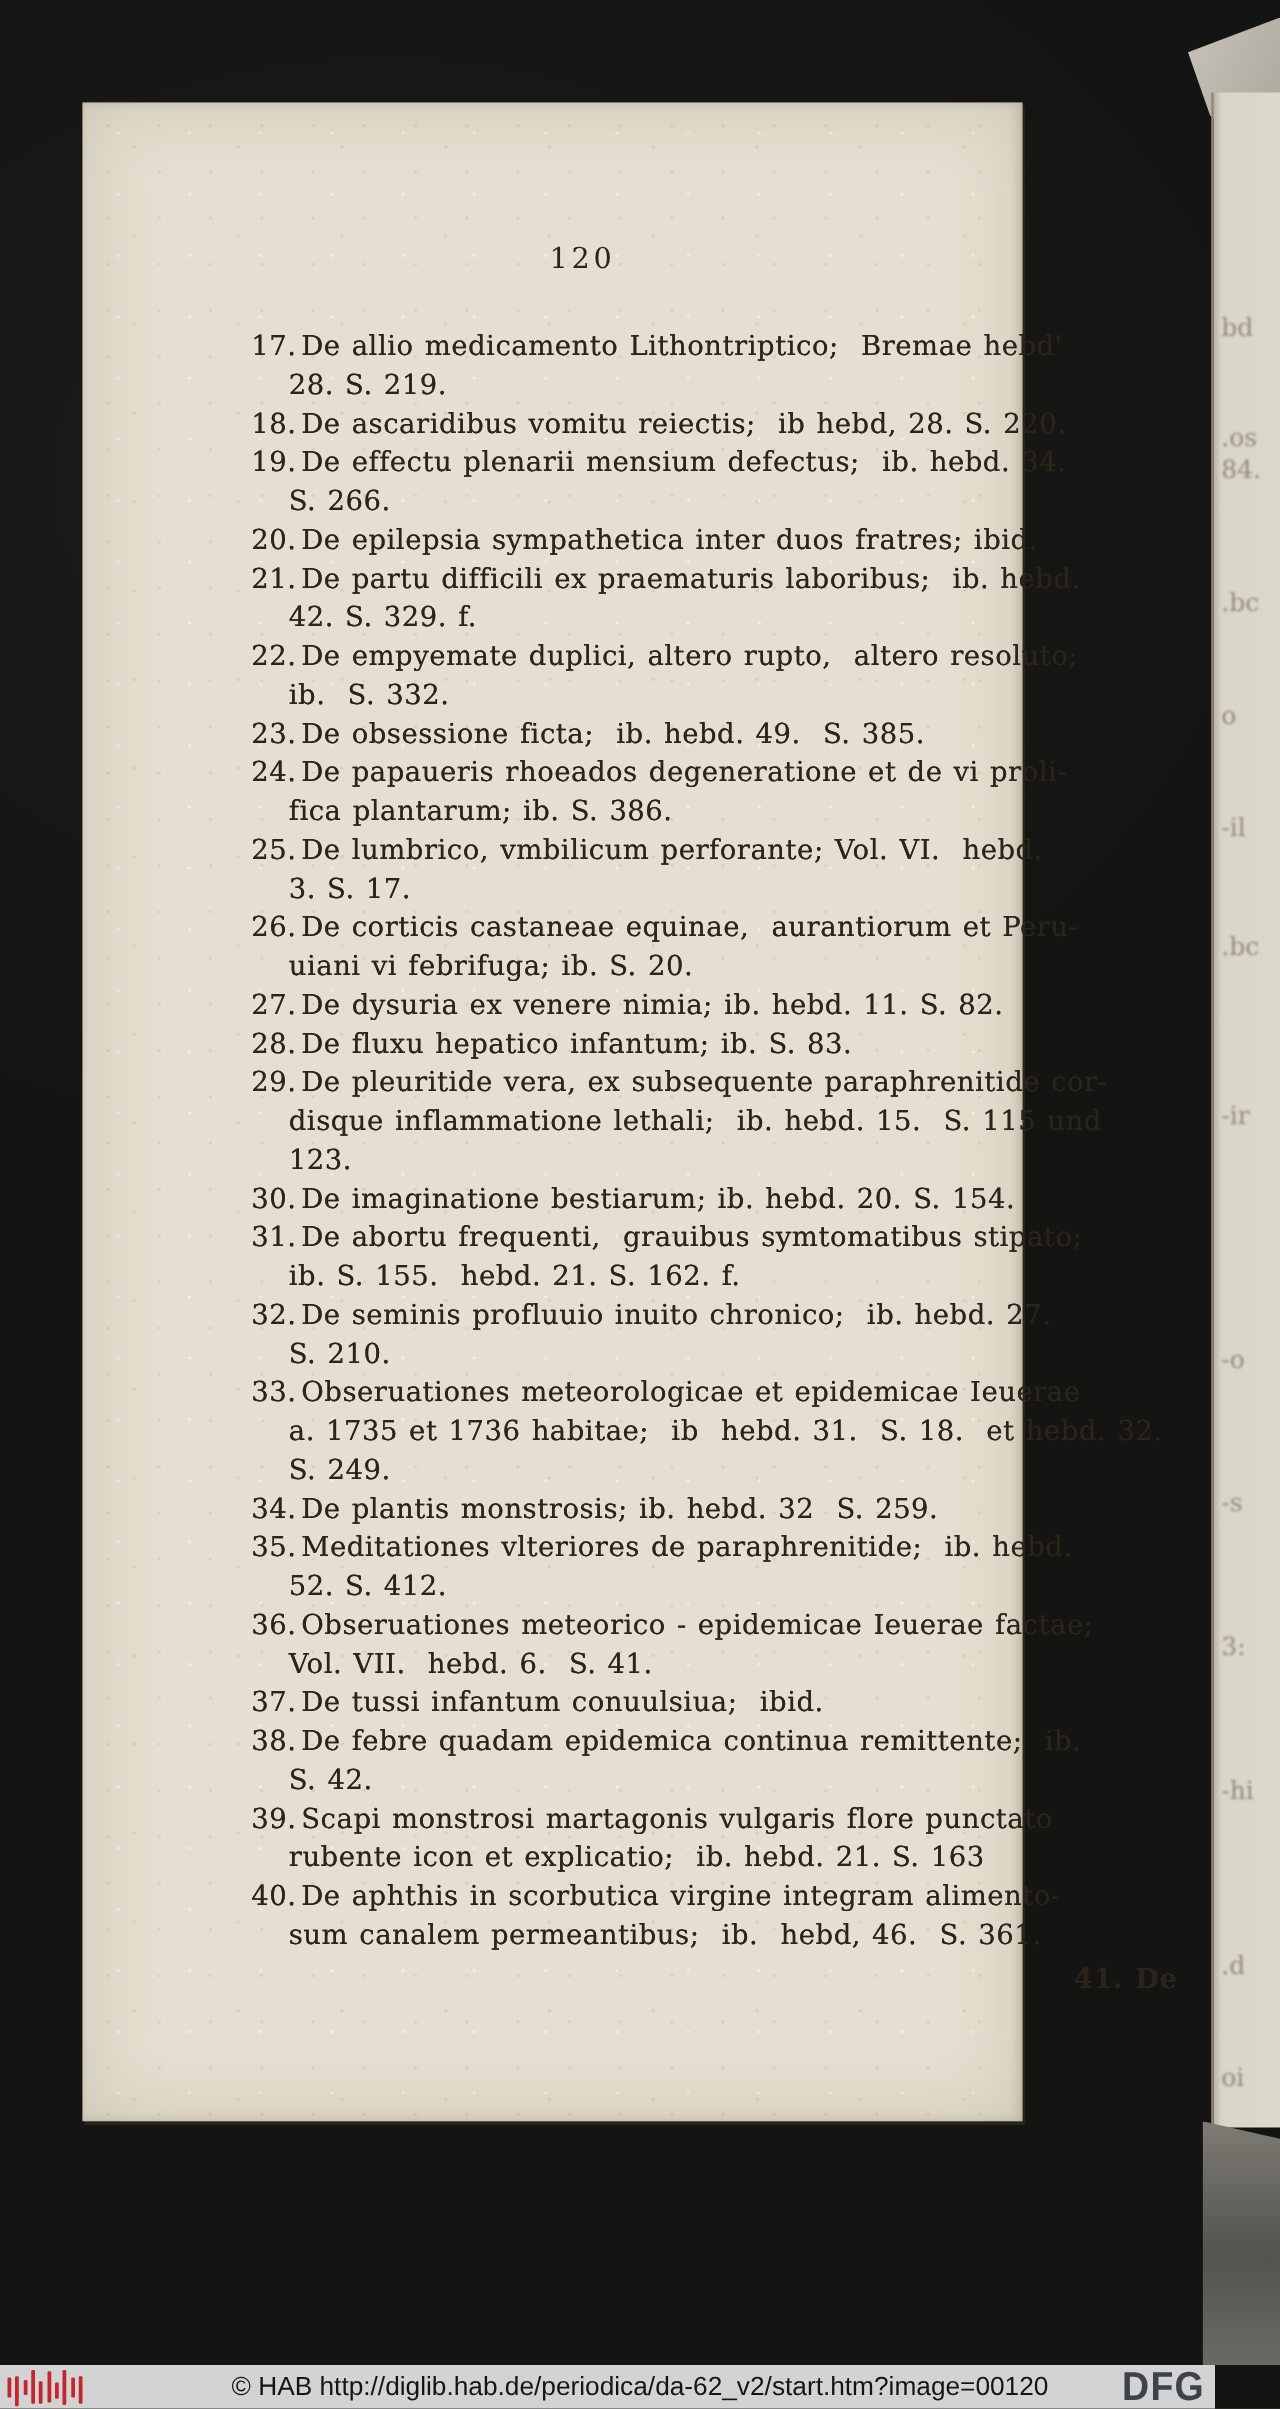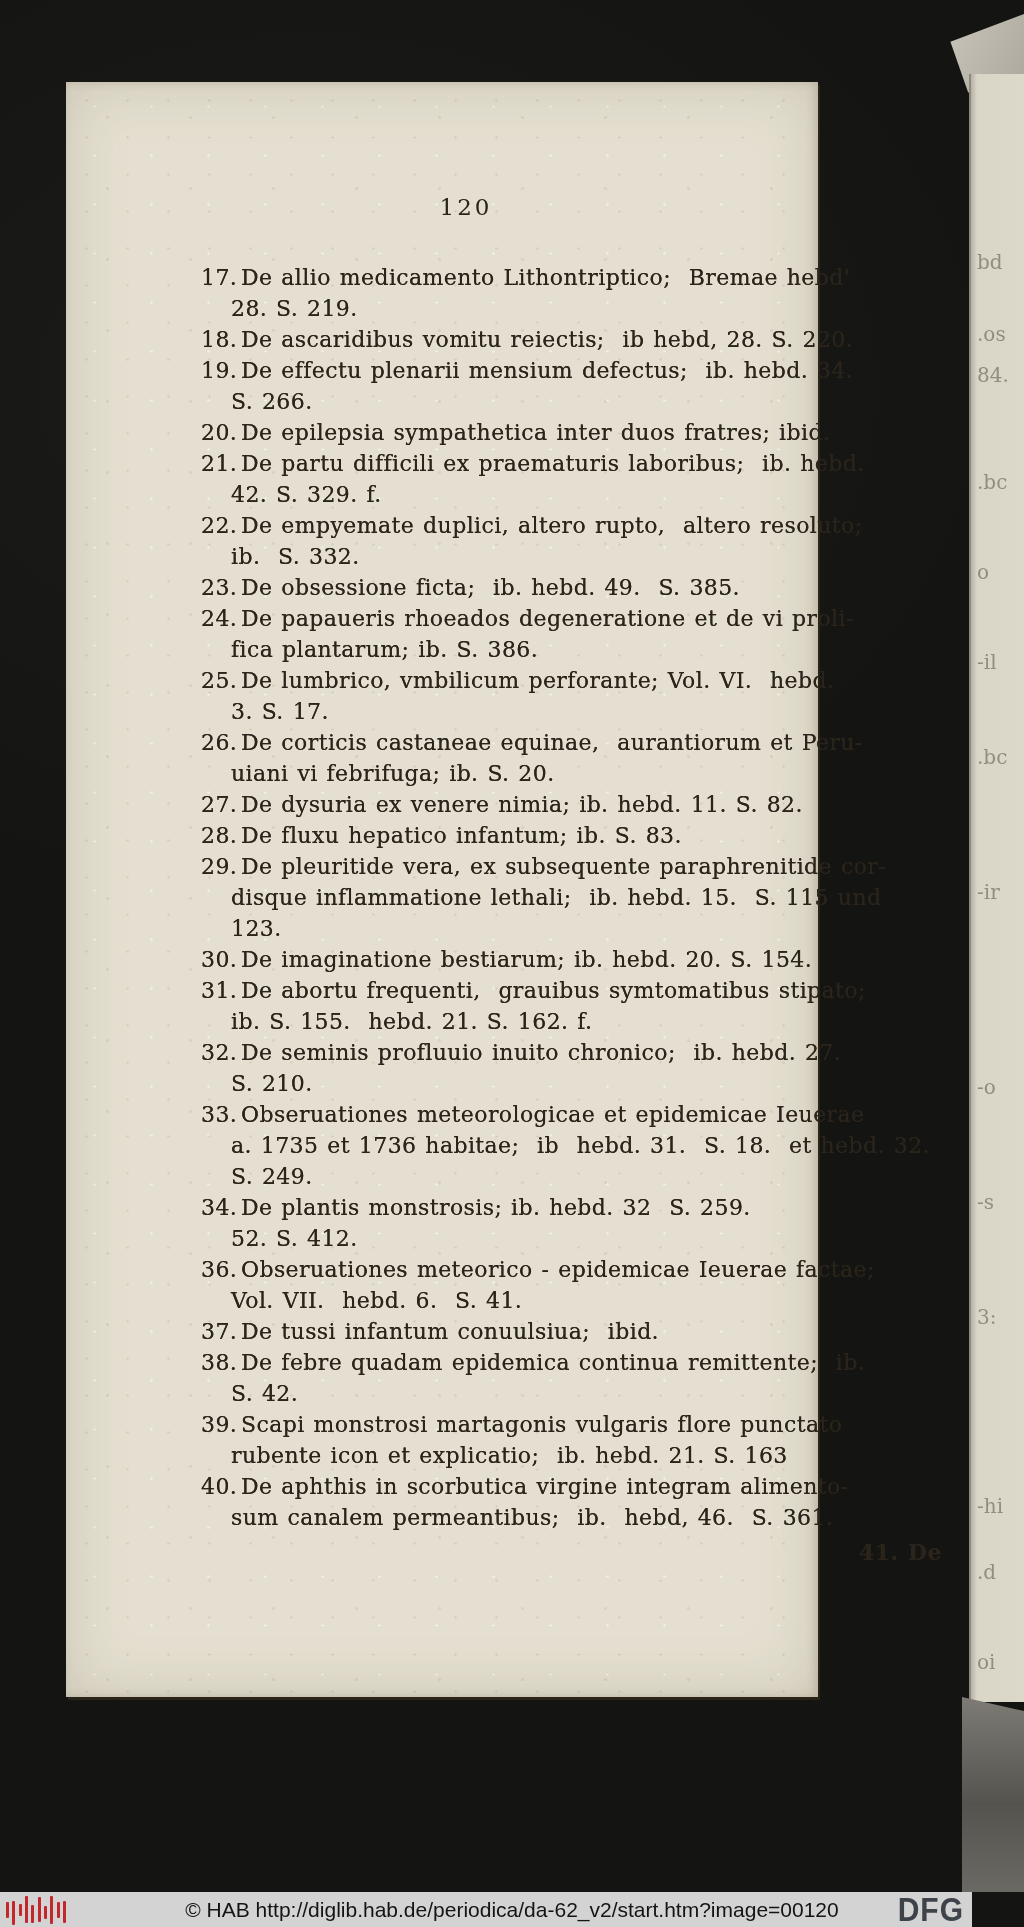--- a/index.html
+++ b/index.html
@@ -90,31 +90,31 @@
 </style>
 </head>
 <body>
 
 <div class="backdrop"></div>
 
 <div class="corner-wedge"></div>
 
 <div class="edge-strip">
     <span class="fragment" style="top: 176px;">bd</span>
-    <span class="fragment" style="top: 248px;">.os</span>
+    <span class="fragment" style="top: 264px;">.os</span>
     <span class="fragment" style="top: 289px;">84.</span>
     <span class="fragment" style="top: 396px;">.bc</span>
     <span class="fragment" style="top: 486px;">o</span>
     <span class="fragment" style="top: 576px;">-il</span>
     <span class="fragment" style="top: 671px;">.bc</span>
     <span class="fragment" style="top: 806px;">-ir</span>
     <span class="fragment" style="top: 1001px;">-o</span>
     <span class="fragment" style="top: 1116px;">-s</span>
     <span class="fragment" style="top: 1231px;">3:</span>
-    <span class="fragment" style="top: 1420px;">-hi</span>
+    <span class="fragment" style="top: 1346px;">-hi</span>
     <span class="fragment" style="top: 1486px;">.d</span>
     <span class="fragment" style="top: 1576px;">oi</span>
   </div>
 
 <div class="edge-below"></div>
 
 <div class="page">
   <div class="pagenum">120</div>
   <div class="entries">
       <div class="line first"><span class="num">17.</span>De allio medicamento Lithontriptico;  Bremae hebd'</div>
@@ -141,20 +141,21 @@
       <div class="line cont">123.</div>
       <div class="line first"><span class="num">30.</span>De imaginatione bestiarum; ib. hebd. 20. S. 154.</div>
       <div class="line first"><span class="num">31.</span>De abortu frequenti,  grauibus symtomatibus stipato;</div>
       <div class="line cont">ib. S. 155.  hebd. 21. S. 162. f.</div>
       <div class="line first"><span class="num">32.</span>De seminis profluuio inuito chronico;  ib. hebd. 27.</div>
       <div class="line cont">S. 210.</div>
       <div class="line first"><span class="num">33.</span>Obseruationes meteorologicae et epidemicae Ieuerae</div>
       <div class="line cont">a. 1735 et 1736 habitae;  ib  hebd. 31.  S. 18.  et hebd. 32.</div>
       <div class="line cont">S. 249.</div>
       <div class="line first"><span class="num">34.</span>De plantis monstrosis; ib. hebd. 32  S. 259.</div>
+      <div class="line first"><span class="num">35.</span>Meditationes vlteriores de paraphrenitide;  ib. hebd.</div>
       <div class="line cont">52. S. 412.</div>
       <div class="line first"><span class="num">36.</span>Obseruationes meteorico - epidemicae Ieuerae factae;</div>
       <div class="line cont">Vol. VII.  hebd. 6.  S. 41.</div>
       <div class="line first"><span class="num">37.</span>De tussi infantum conuulsiua;  ibid.</div>
       <div class="line first"><span class="num">38.</span>De febre quadam epidemica continua remittente;  ib.</div>
       <div class="line cont">S. 42.</div>
       <div class="line first"><span class="num">39.</span>Scapi monstrosi martagonis vulgaris flore punctato</div>
       <div class="line cont">rubente icon et explicatio;  ib. hebd. 21. S. 163</div>
       <div class="line first"><span class="num">40.</span>De aphthis in scorbutica virgine integram alimento-</div>
       <div class="line cont">sum canalem permeantibus;  ib.  hebd, 46.  S. 361.</div>

